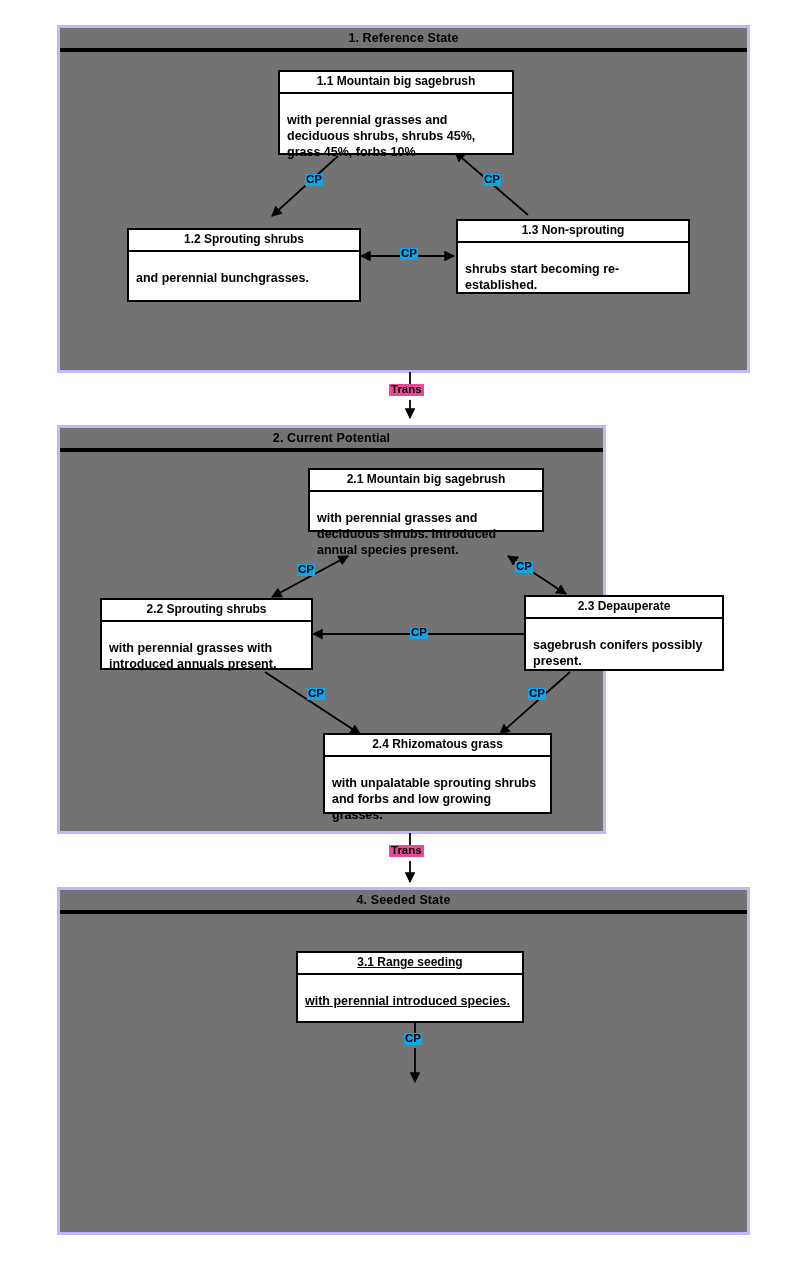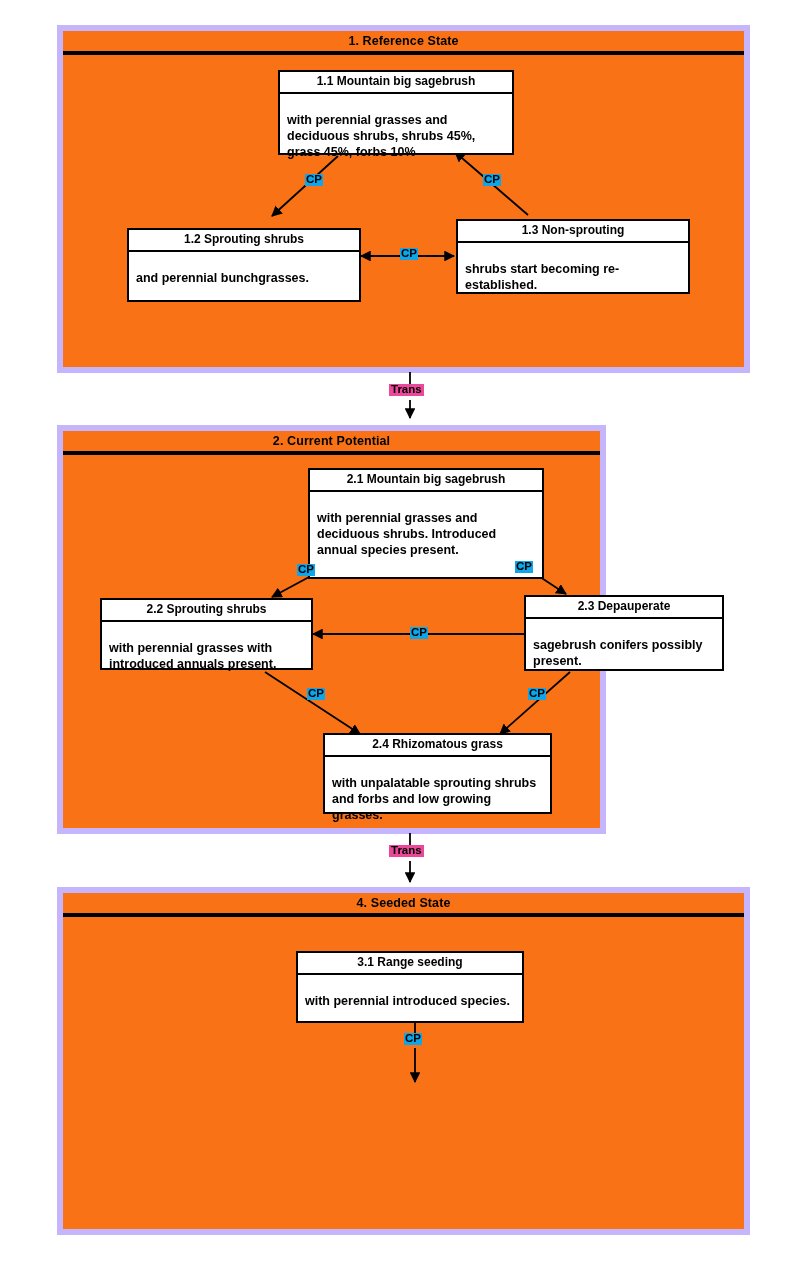--- a/index.html
+++ b/index.html
@@ -16,22 +16,22 @@
   }
   .canvas {
     position: absolute;
     left: 0; top: 0;
     width: 800px; height: 1281px;
   }
 
   
   .state-panel {
     position: absolute;
-    border: 6px solid #c4b5fd;
-    background: #f97316;
+    border: 3px solid #c4b5fd;
+    background: #737373;
   }
   .state-header {
     position: absolute;
     left: 0; top: 0; right: 0;
     height: 24px;
     border-bottom: 4px solid #000;
     display: flex;
     align-items: center;
     justify-content: center;
   }
@@ -181,21 +181,21 @@
   <div class="conn-label" style="left:400px; top:248px;">CP</div>
 
   <div class="trans-label" style="left:389px; top:384px;">Trans</div>
 
   <div class="state-panel" style="left:57px; top:425px; width:549px; height:409px;">
     <div class="state-header">
       <span class="state-header-text">2. Current Potential</span>
     </div>
   </div>
 
-  <div class="phase-box" style="left:308px; top:468px; width:236px; height:111px;">
+  <div class="phase-box" style="left:308px; top:468px; width:236px; height:64px;">
     <div class="phase-title">2.1 Mountain big sagebrush</div>
     <div class="phase-desc">with perennial grasses and deciduous shrubs. Introduced annual species present.</div>
   </div>
 
   <div class="phase-box" style="left:100px; top:598px; width:213px; height:72px;">
     <div class="phase-title">2.2 Sprouting shrubs</div>
     <div class="phase-desc">with perennial grasses with introduced annuals present.</div>
   </div>
 
   <div class="phase-box" style="left:524px; top:595px; width:200px; height:76px;">
@@ -215,21 +215,21 @@
   <div class="conn-label" style="left:528px; top:688px;">CP</div>
 
   <div class="trans-label" style="left:389px; top:845px;">Trans</div>
 
   <div class="state-panel" style="left:57px; top:887px; width:693px; height:348px;">
     <div class="state-header">
       <span class="state-header-text">4. Seeded State</span>
     </div>
   </div>
 
-  <div class="phase-box" style="left:296px; top:951px; width:228px; height:72px;">
+  <div class="phase-box" style="left:296px; top:951px; width:228px; height:72px;text-decoration:underline;">
     <div class="phase-title">3.1 Range seeding</div>
     <div class="phase-desc">with perennial introduced species.</div>
   </div>
 
 
   <div class="conn-label" style="left:404px; top:1033px;">CP</div>
 
 </div>
 
 </body></html>

